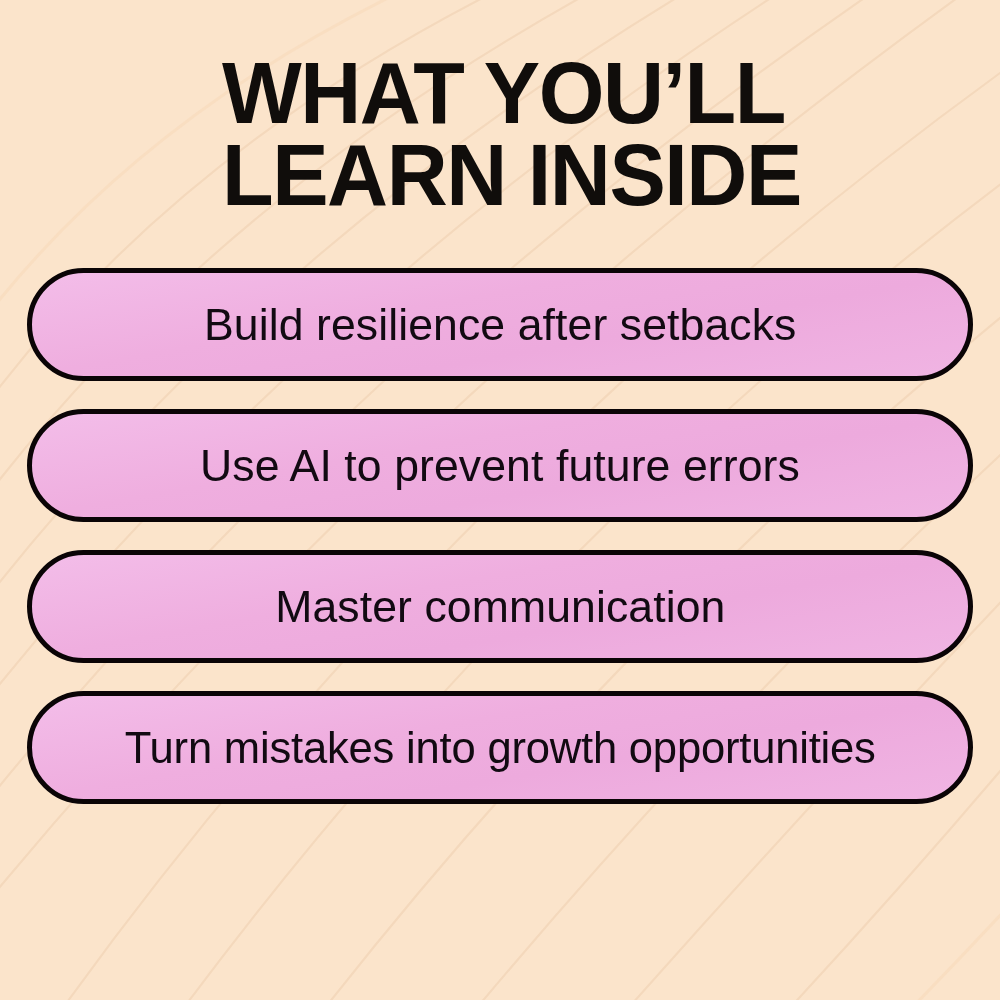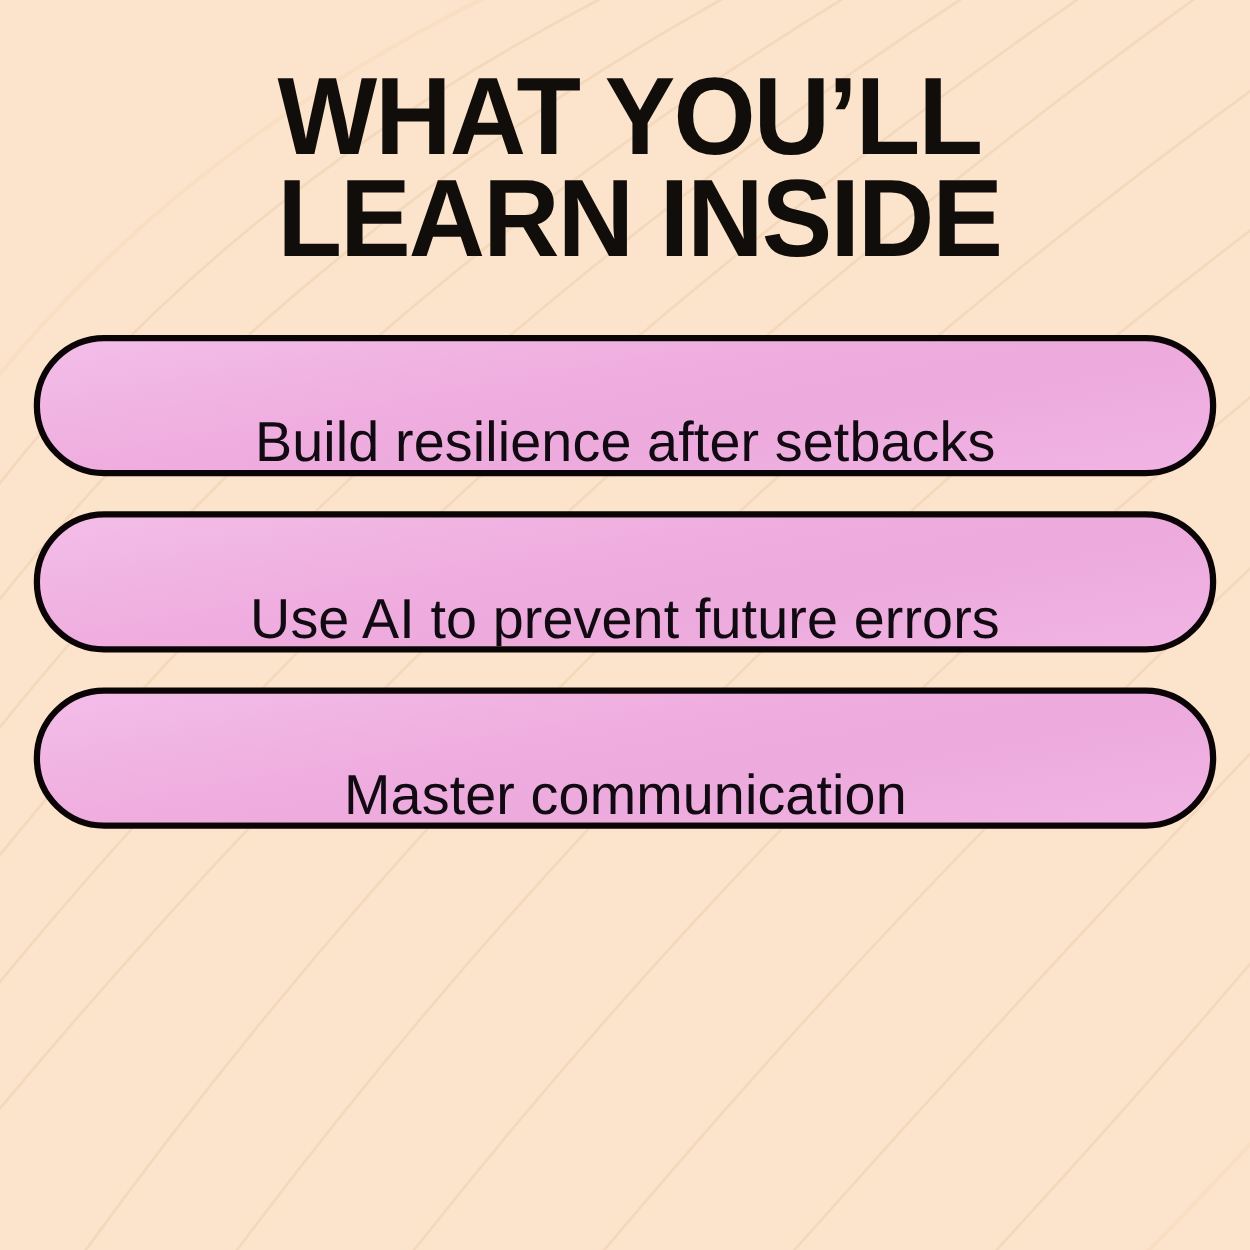--- a/index.html
+++ b/index.html
@@ -78,21 +78,21 @@
   }
 
   .pill {
     position: relative;
     height: 113px;
     box-sizing: border-box;
     border: 5px solid #0a0406;
     border-radius: 60px;
     background: linear-gradient(170deg, #f3bde9 0%, #efaedf 38%, #edaadd 62%, #f0b4e3 100%);
     display: flex;
-    align-items: flex-end;
+    align-items: center;
     justify-content: center;
     overflow: hidden;
   }
 
   .pill-label {
     color: #120a12;
     font-family: "Liberation Sans", sans-serif;
     font-weight: normal;
     font-size: 45px;
     line-height: 1;
@@ -141,16 +141,19 @@
     <ul class="pill-list">
       <li class="pill">
         <span class="pill-label">Build resilience after setbacks</span>
       </li>
       <li class="pill">
         <span class="pill-label">Use AI to prevent future errors</span>
       </li>
       <li class="pill">
         <span class="pill-label">Master communication</span>
       </li>
+      <li class="pill">
+        <span class="pill-label">Turn mistakes into growth opportunities</span>
+      </li>
     </ul>
 
   </div>
 </div>
 
 </body></html>

